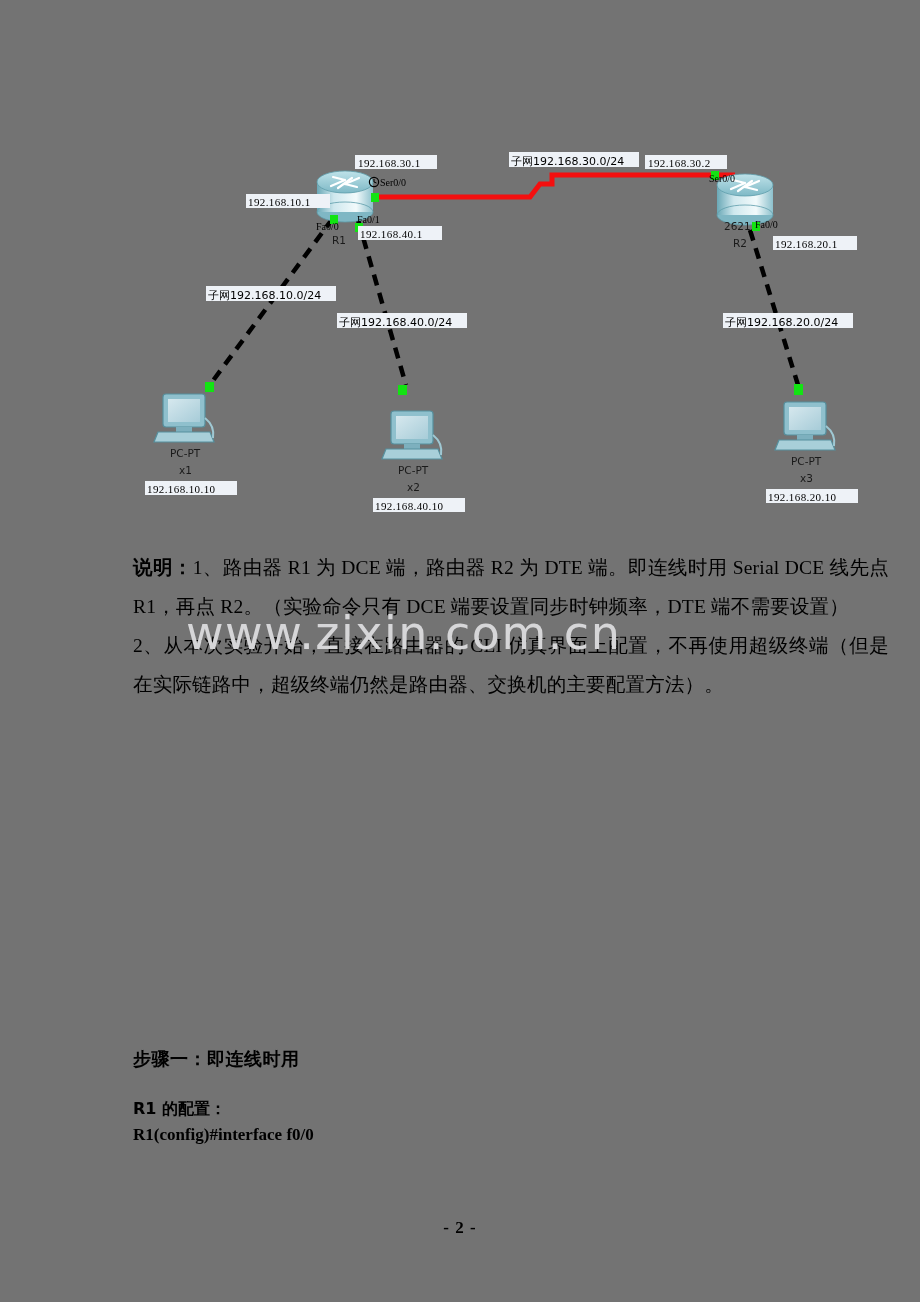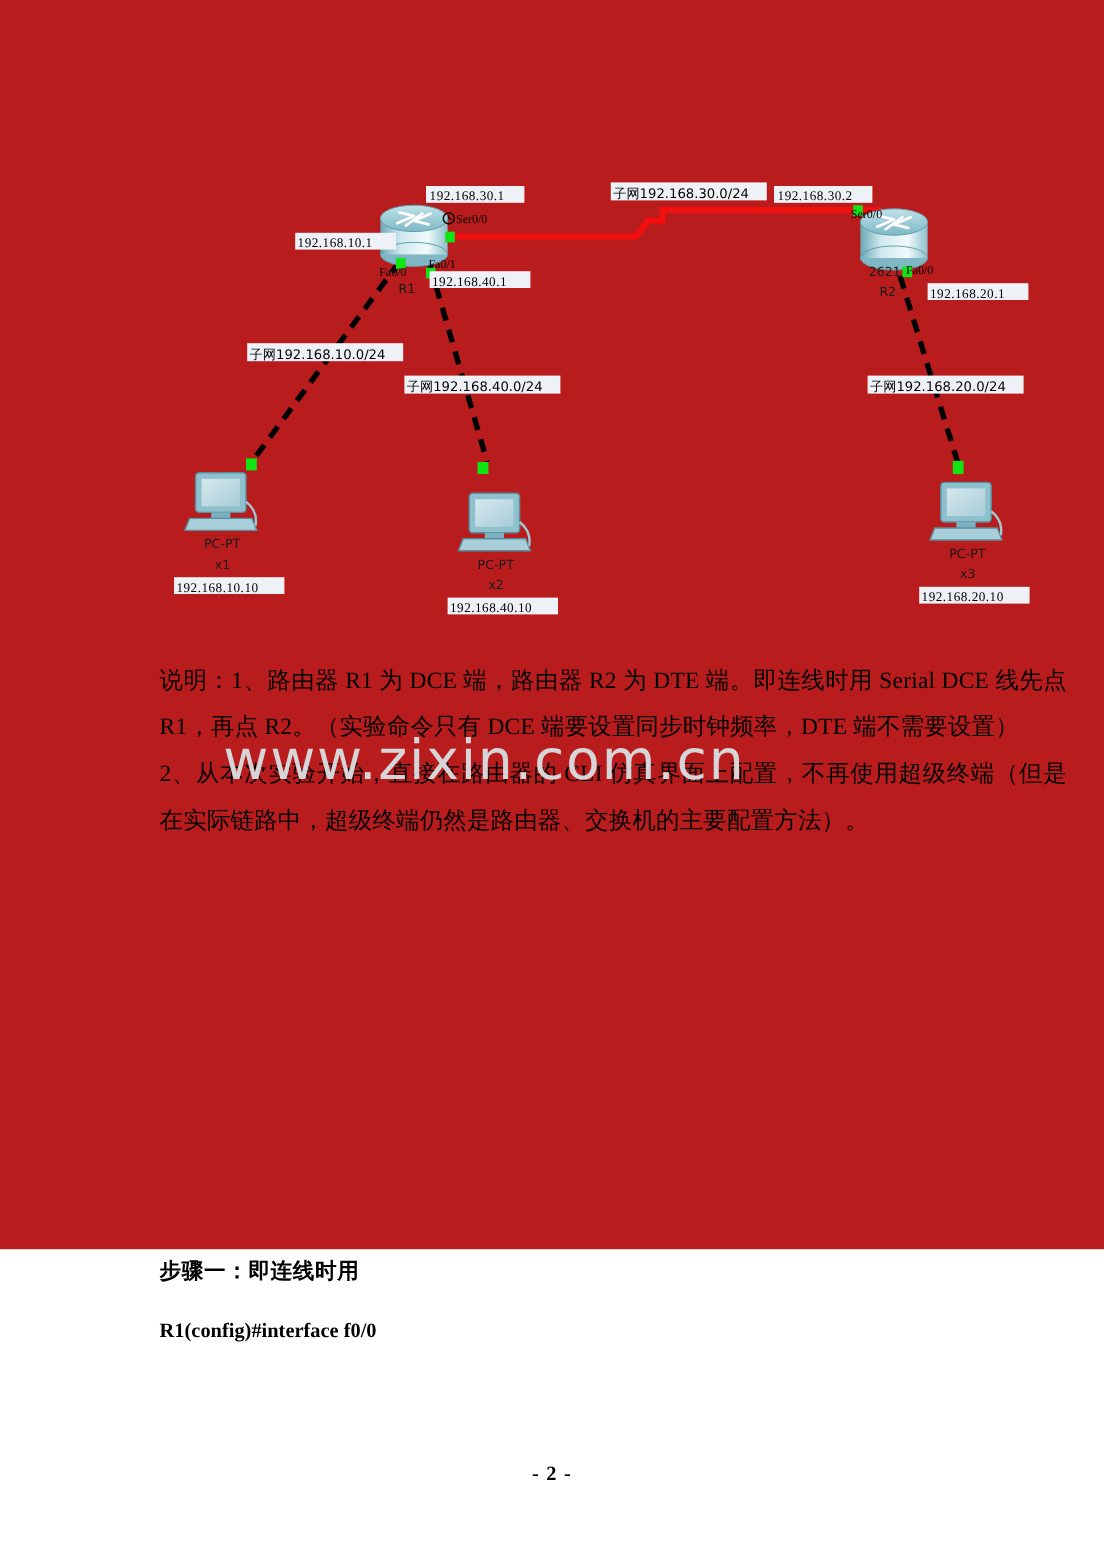--- a/index.html
+++ b/index.html
@@ -14,22 +14,22 @@
     font-family: "Liberation Serif", "DejaVu Serif", serif;
     color: #000000;
     overflow: hidden;
   }
 
   
   #page {
     position: absolute;
     inset: 0;
     width: 920px;
-    height: 1041px;
-    background: #b91c1c;
+    height: 1302px;
+    background: #737373;
   }
 
   
   #diagram {
     position: absolute;
     left: 0;
     top: 120px;
     width: 920px;
     height: 410px;
   }
@@ -66,21 +66,21 @@
   }
   .para {
     font-size: 19.5px;
     line-height: 39px;
     text-align: justify;
     text-justify: inter-ideograph;
     margin: 0 0 0 0;
     letter-spacing: 0.2px;
     white-space: normal;
   }
-  .para b { font-weight: normal; }
+  .para b { font-weight: bold; }
 
   #heading-step {
     position: absolute;
     left: 133px;
     top: 1047px;
     font-size: 18px;
     font-weight: bold;
     font-family: "DejaVu Sans", "Liberation Sans", sans-serif;
     letter-spacing: 0.5px;
   }
@@ -275,20 +275,21 @@
   </div>
 
   <div id="prose">
     <p class="para"><b>说明</b><b>：</b><span>1、路由器 R1 为 DCE 端，路由器 R2 为 DTE 端。即连线时用 Serial DCE 线先点 R1，再点 R2。（实验命令只有 DCE 端要设置同步时钟频率，DTE 端不需要设置）</span></p>
     <p class="para">2、从本次实验开始，直接在路由器的 CLI 仿真界面上配置，不再使用超级终端（但是在实际链路中，超级终端仍然是路由器、交换机的主要配置方法）。</p>
   </div>
 
   <div id="heading-step">步骤一：即连线时用</div>
 
   <div id="config-block">
+    <div class="cfg-line cjk">R1 的配置：</div>
     <div class="cfg-line">R1(config)#interface f0/0</div>
   </div>
 
   <div id="footer">- 2 -</div>
 
   <div id="watermark">www.zixin.com.cn</div>
 
 </div>
 
 </body></html>

